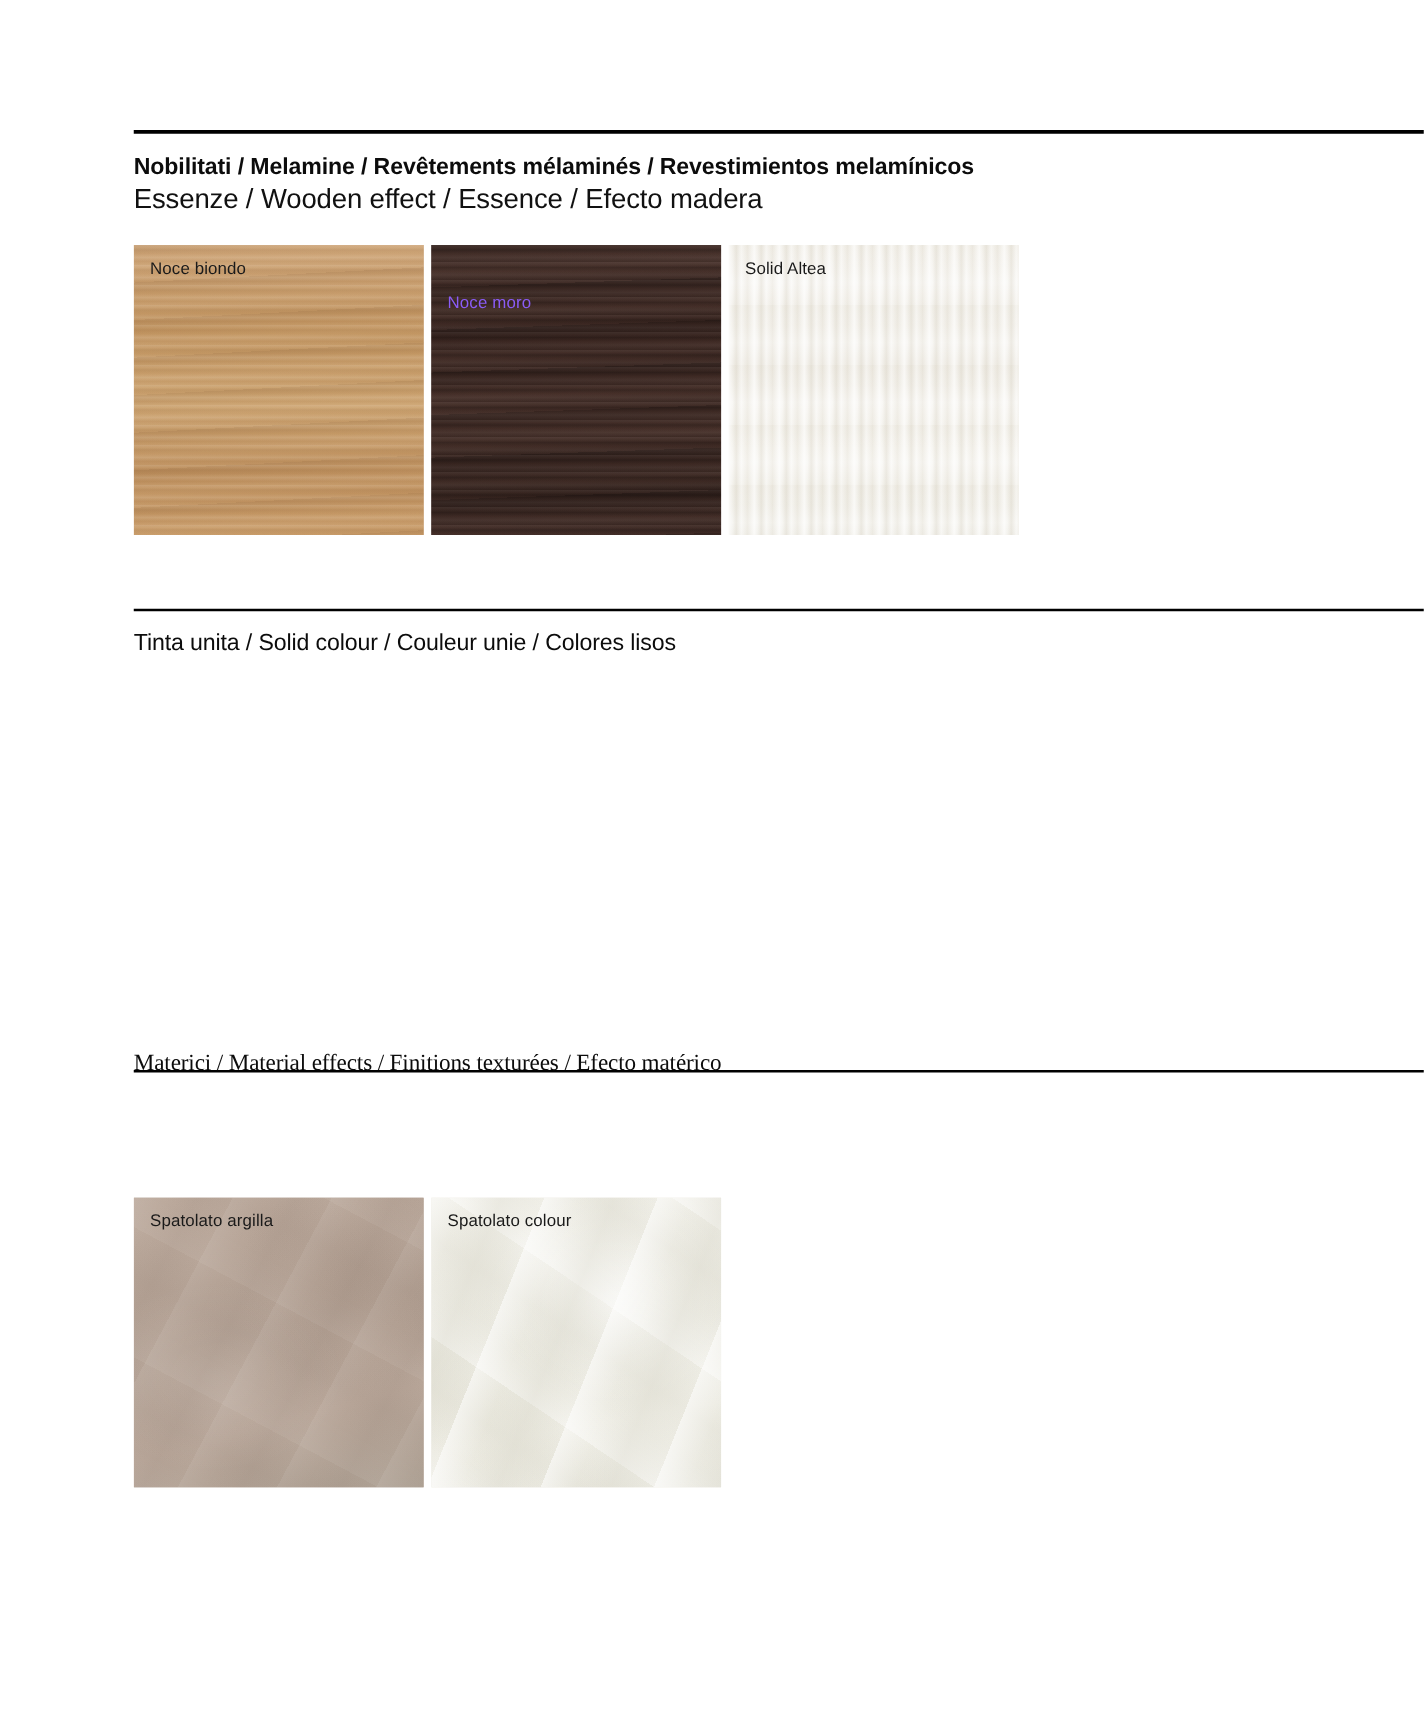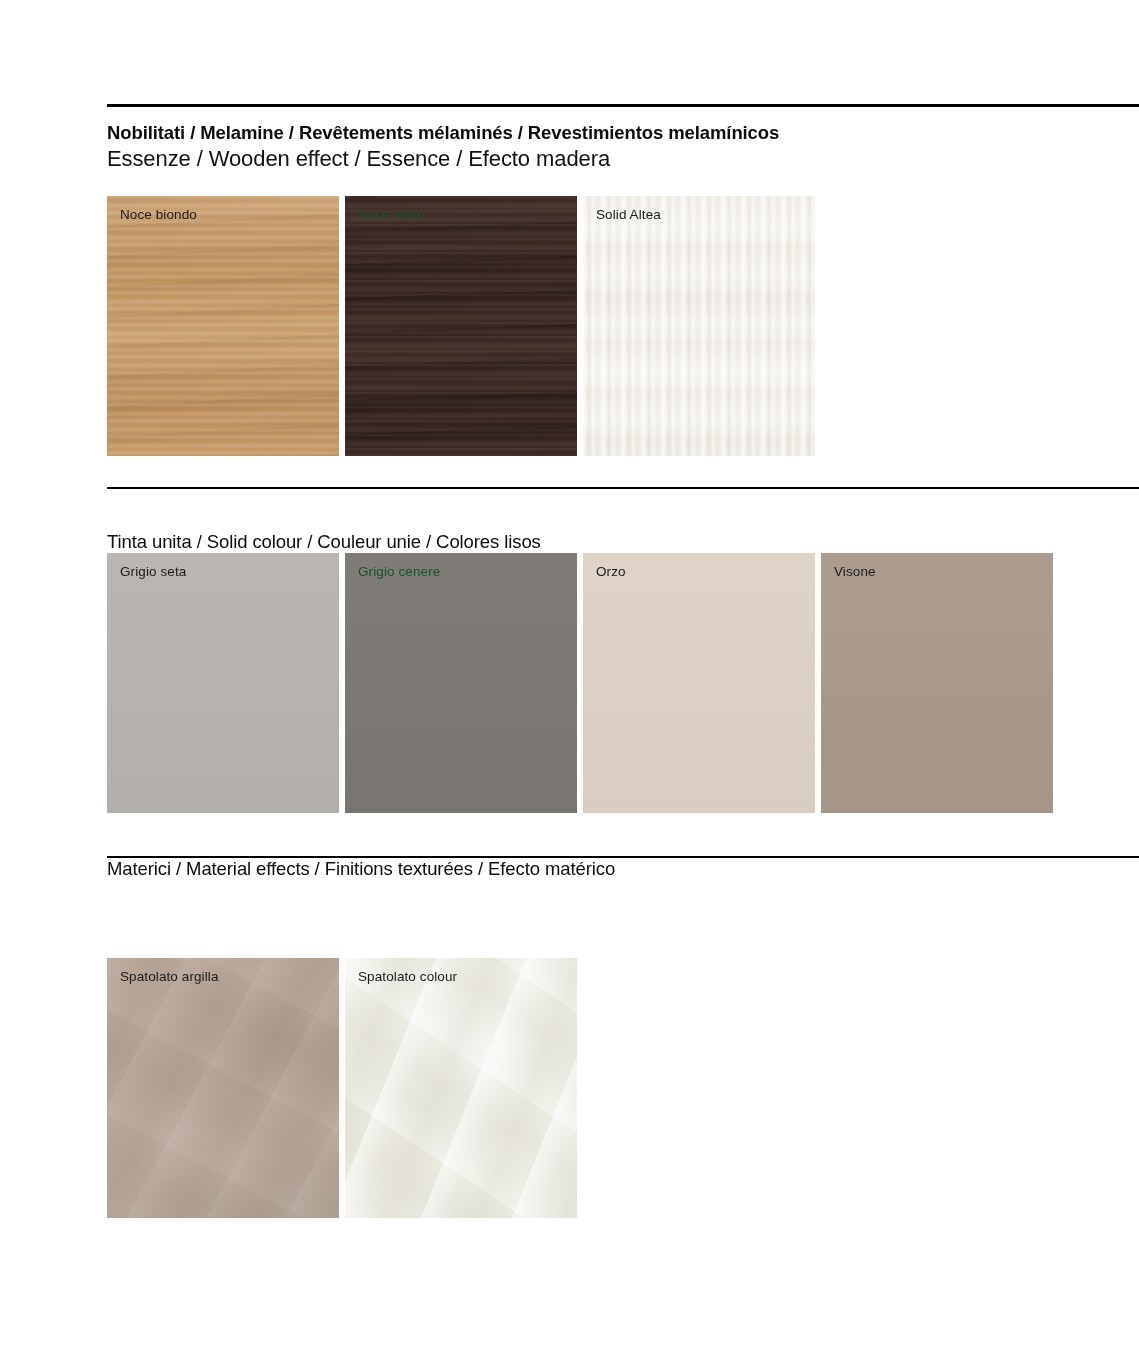--- a/index.html
+++ b/index.html
@@ -62,37 +62,37 @@
   .swatch-row {
     position: absolute;
     left: 107px;
     display: flex;
     gap: 6px;
   }
 
   .swatch {
     position: relative;
     width: 232px;
-    height: 260px;
+    height: 232px;
     overflow: hidden;
     flex: 0 0 auto;
   }
 
   .swatch-label {
     position: absolute;
     left: 13px;
     top: 11px;
     font-size: 13.5px;
     line-height: 16px;
     letter-spacing: 0.1px;
     z-index: 5;
     white-space: nowrap;
   }
   .swatch-label.dark  { color: #1a1a1a; }
-  .swatch-label.light { color: #14532d; }
+  .swatch-label.light { color: #8b5cf6; margin-top: 27px; }
 
   .swatch-fill {
     position: absolute;
     inset: 0;
   }
 
   
   .tex-wood-blonde {
     background-color: #c49a6c;
     background-image:
@@ -236,51 +236,28 @@
 
     <div class="swatch">
       <div class="swatch-fill tex-wood-white"></div>
       <div class="swatch-label dark">Solid Altea</div>
     </div>
 
   </div>
 
   <div class="rule normal" style="top:487px;"></div>
 
-  <div class="heading single" style="top:529px;">
+  <div class="heading single" style="top:501px;">
     <div class="line1">Tinta unita / Solid colour / Couleur unie / Colores lisos</div>
   </div>
 
-  <div class="swatch-row" style="top:553px;">
-
-    <div class="swatch">
-      <div class="swatch-fill tex-solid" style="background-color:#b7b3ae;"></div>
-      <div class="swatch-label dark">Grigio seta</div>
-    </div>
-
-    <div class="swatch">
-      <div class="swatch-fill tex-solid" style="background-color:#7b7873;"></div>
-      <div class="swatch-label light">Grigio cenere</div>
-    </div>
-
-    <div class="swatch">
-      <div class="swatch-fill tex-solid" style="background-color:#ded2c6;"></div>
-      <div class="swatch-label dark">Orzo</div>
-    </div>
-
-    <div class="swatch">
-      <div class="swatch-fill tex-solid" style="background-color:#a9998c;"></div>
-      <div class="swatch-label dark">Visone</div>
-    </div>
-
-  </div>
 
   <div class="rule normal" style="top:856px;"></div>
 
-  <div class="heading single" style="top:856px;">
+  <div class="heading single" style="top:838px;font-family:Liberation Serif, serif;">
     <div class="line1">Materici / Material effects / Finitions texturées / Efecto matérico</div>
   </div>
 
   <div class="swatch-row" style="top:922px;margin-top:36px;">
 
     <div class="swatch">
       <div class="swatch-fill tex-plaster-clay"></div>
       <div class="swatch-label dark">Spatolato argilla</div>
     </div>
 

